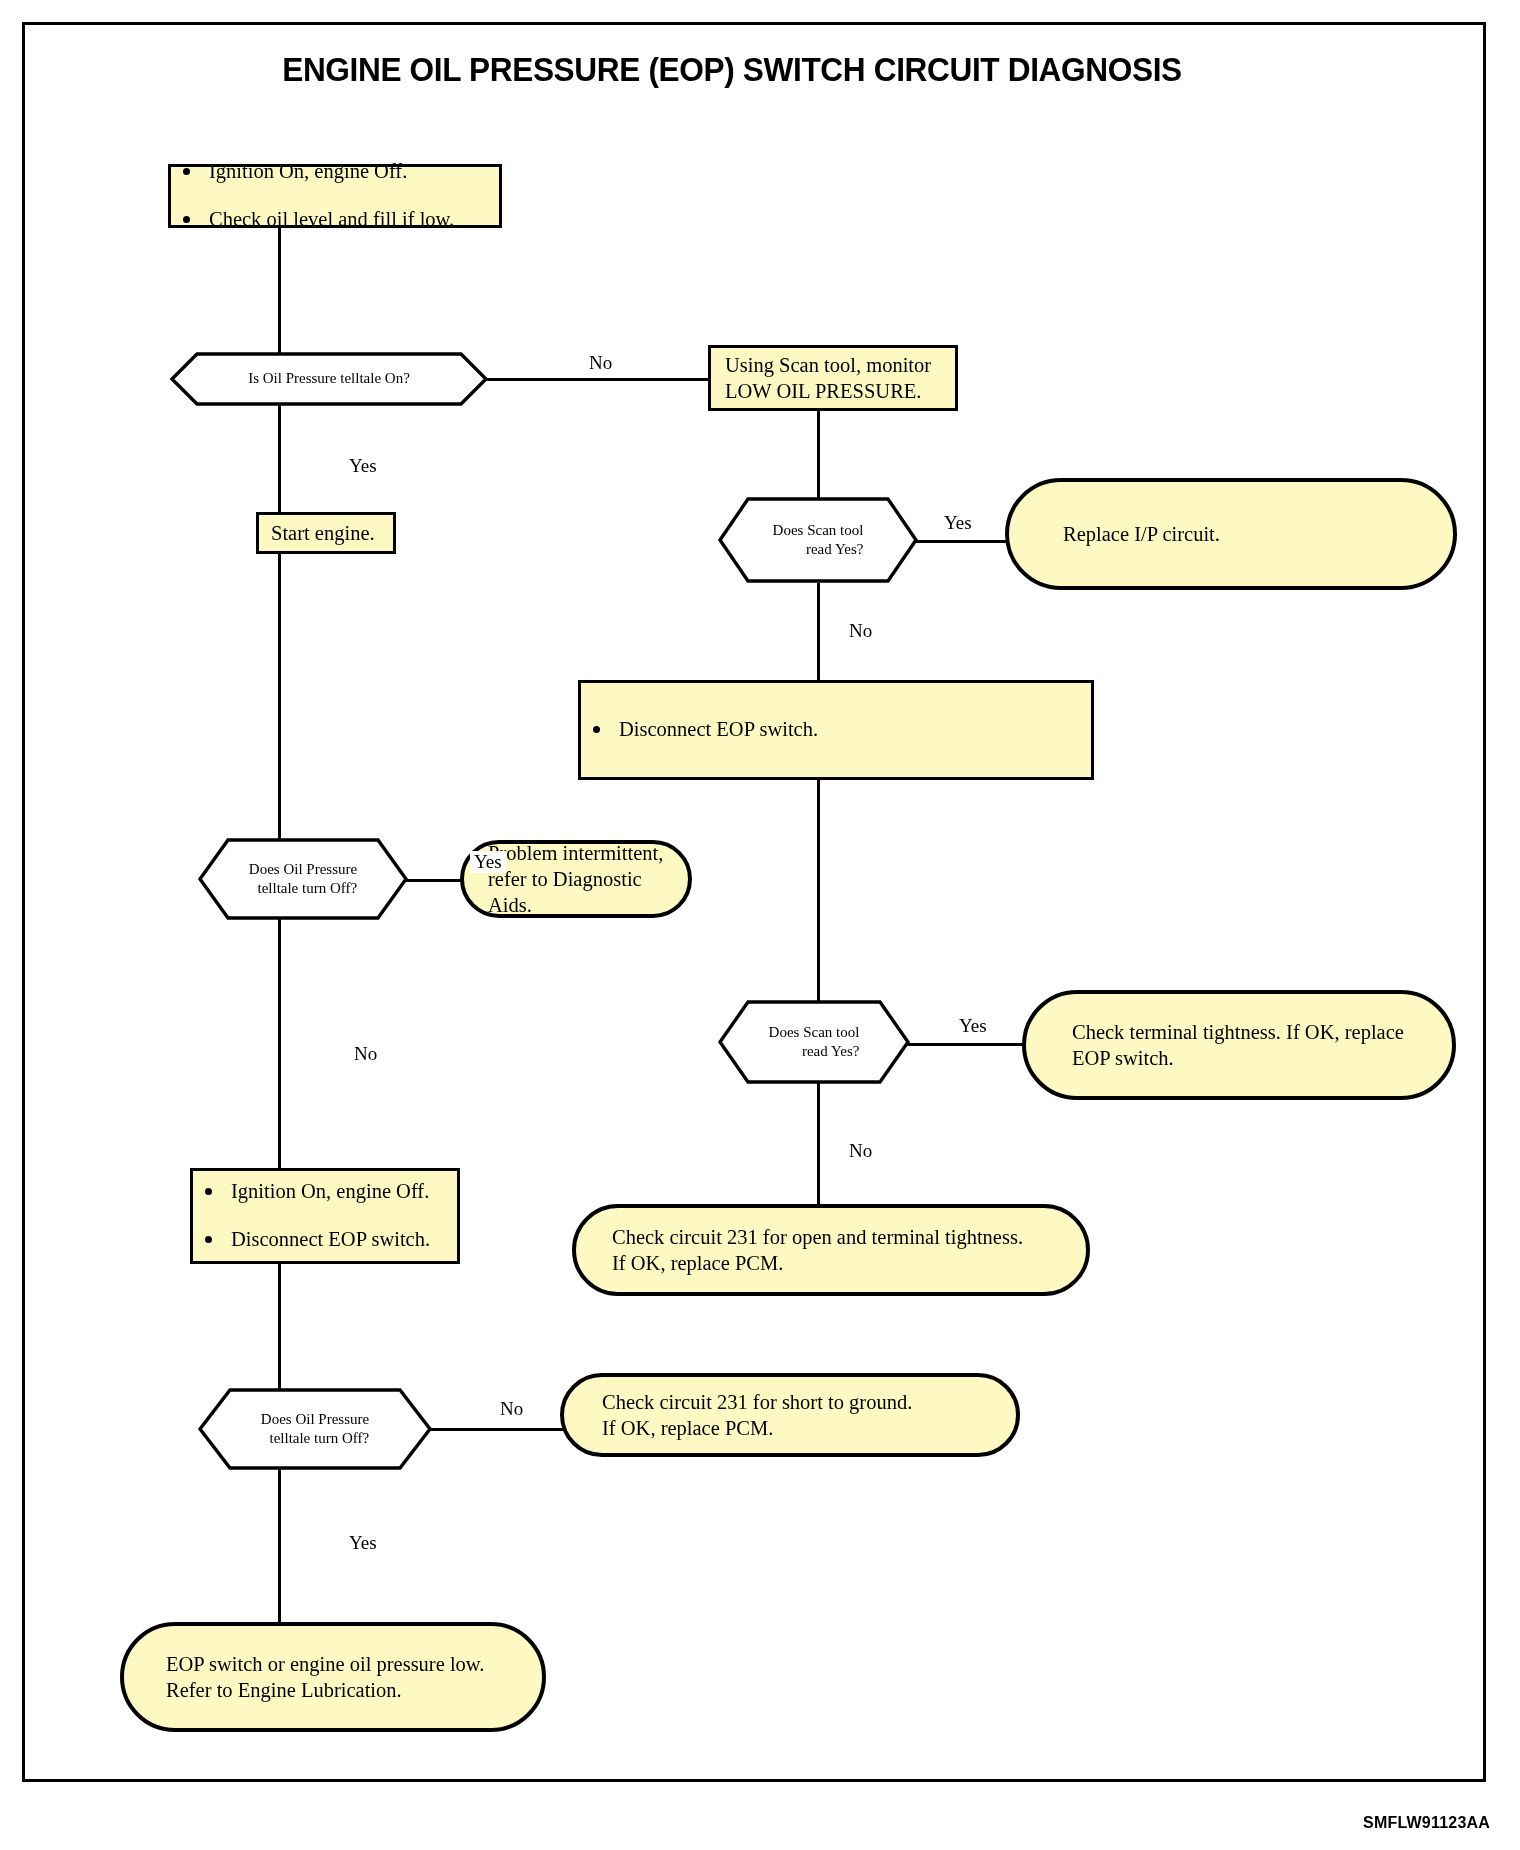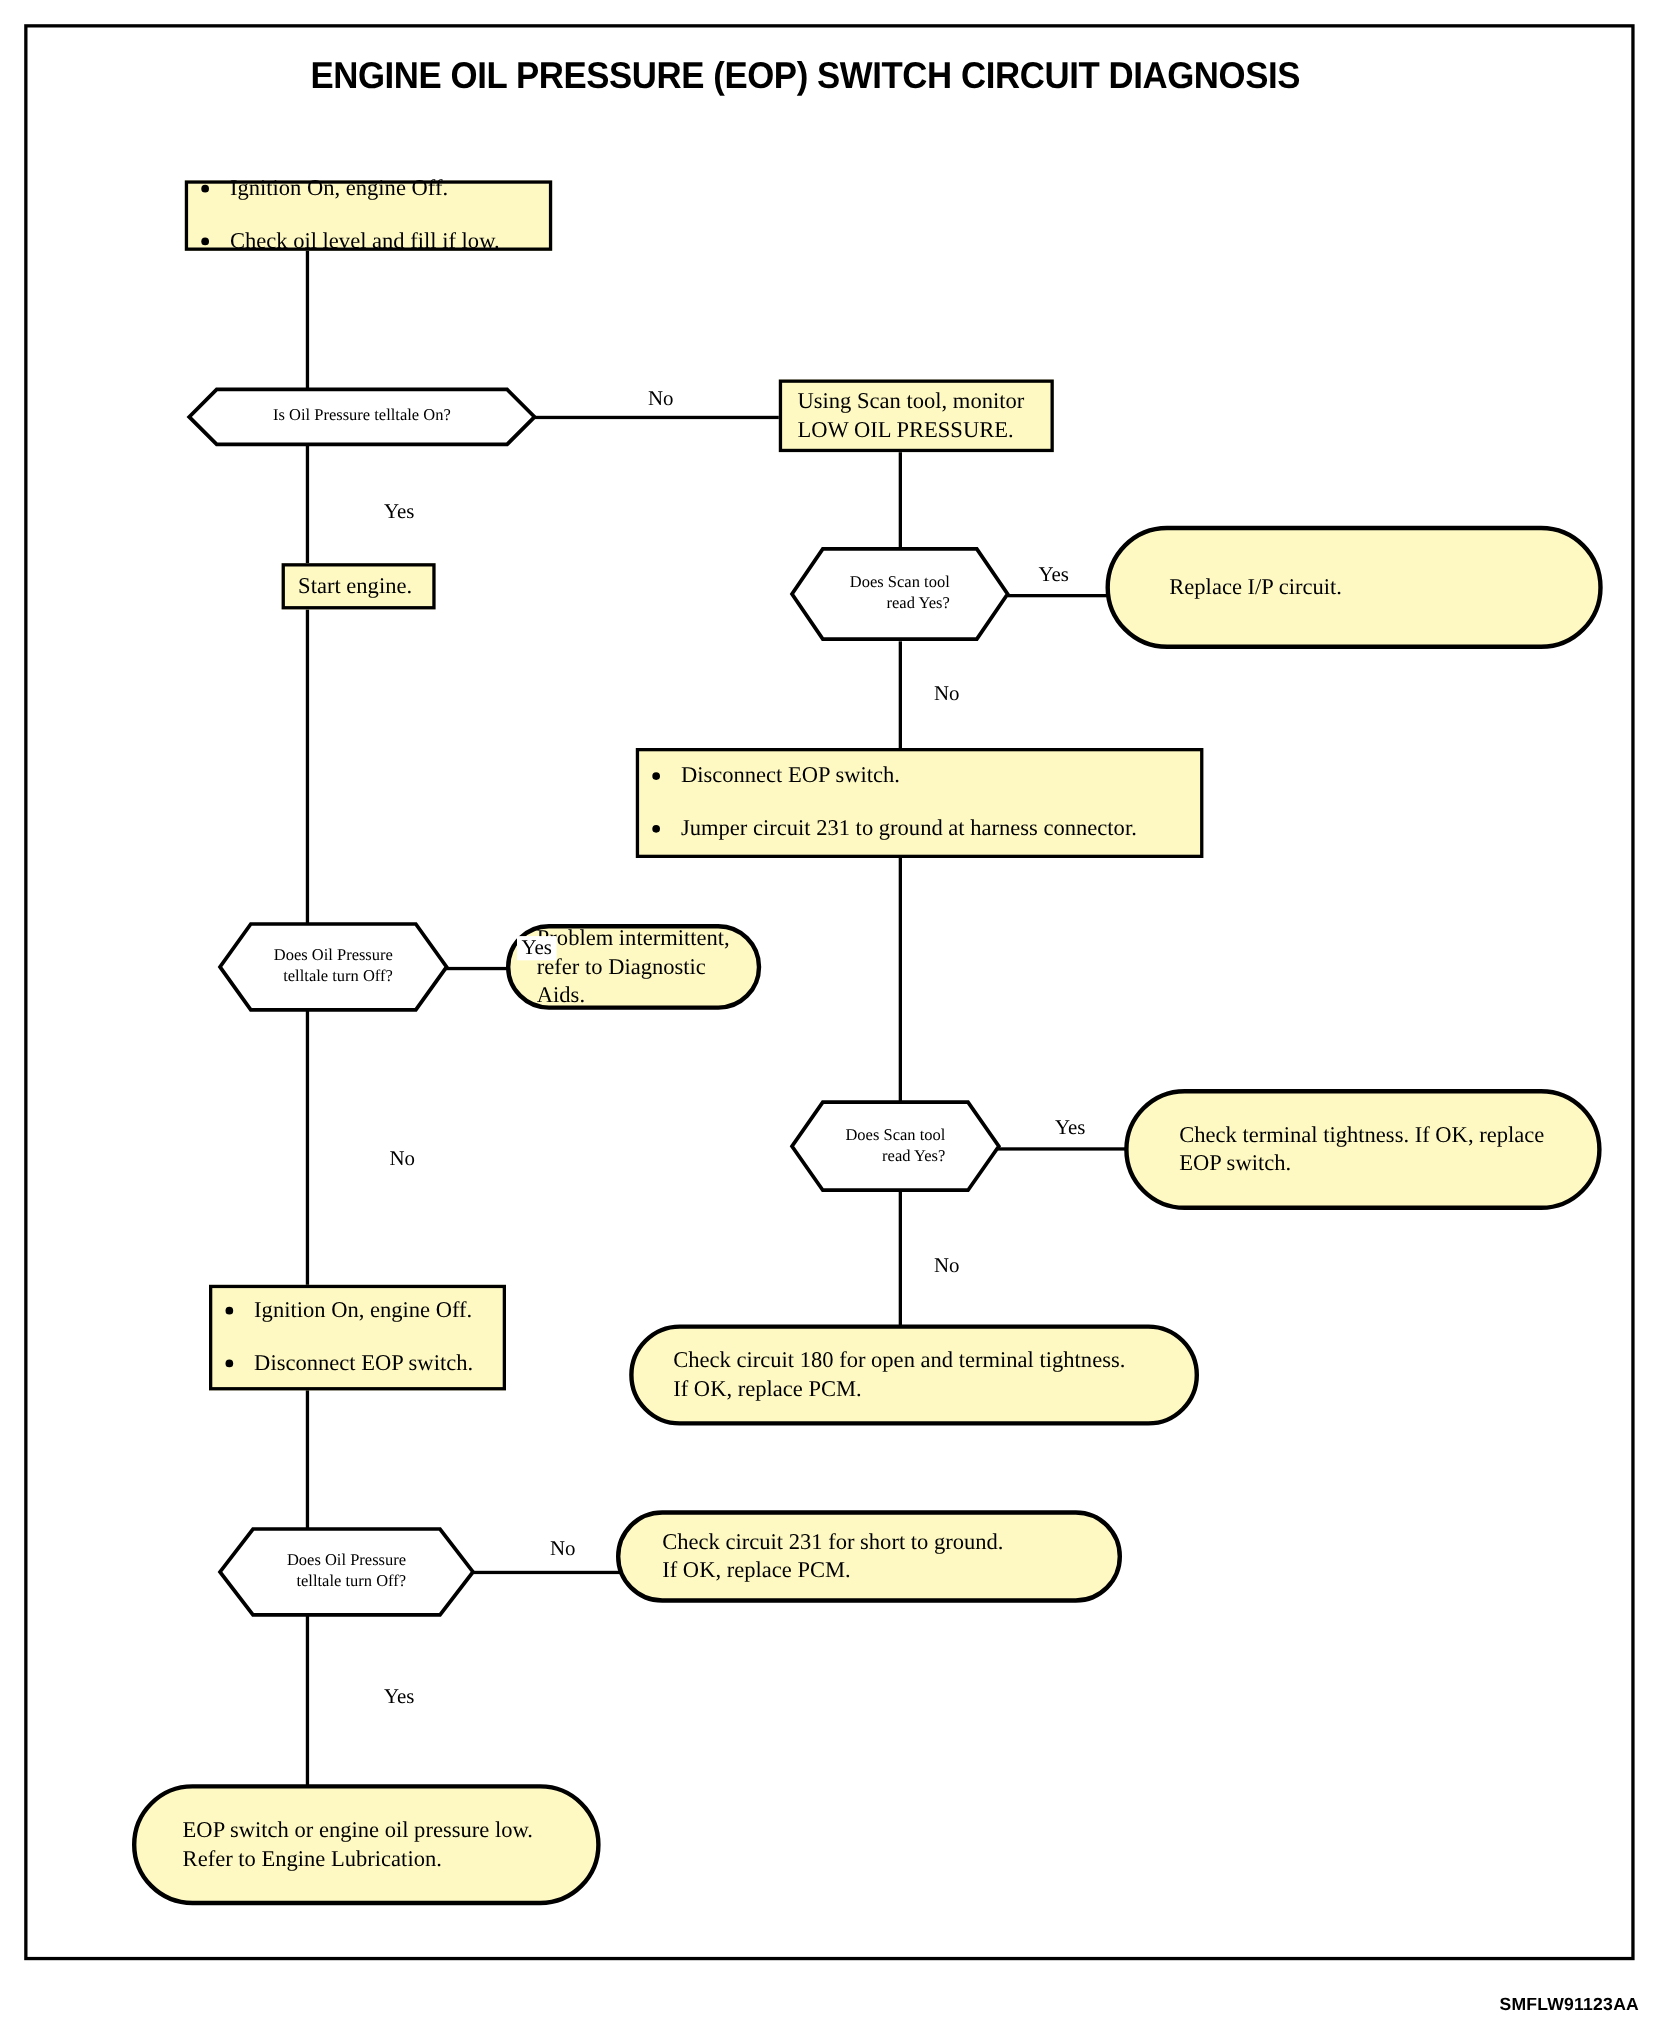--- a/index.html
+++ b/index.html
@@ -228,21 +228,20 @@
 
 <div class="node round" style="left:1005px; top:478px; width:452px; height:112px; padding:0 54px;">
   <div class="txt">Replace I/P circuit.</div>
 </div>
 
 <div class="blabel" style="left:845px; top:620px;">No</div>
 
 <div class="node rect" style="left:578px; top:680px; width:516px; height:100px; padding:14px 0;">
   <ul class="bullets">
     <li>Disconnect EOP switch.</li>
-    <li>Jumper circuit 231 to ground at harness connector.</li>
   </ul>
 </div>
 
 <div class="hex" style="left:198px; top:838px; width:210px; height:82px;">
   <svg width="210" height="82" viewBox="0 0 210 82">
     <polygon points="30,2 180,2 208,41 180,80 30,80 2,41" fill="#fff" stroke="#000" stroke-width="3.4"></polygon>
   </svg>
   <div class="hex-label">Does Oil Pressure
 telltale turn Off?</div>
 </div>
@@ -274,21 +273,21 @@
 <div class="blabel" style="left:845px; top:1140px;">No</div>
 
 <div class="node rect" style="left:190px; top:1168px; width:270px; height:96px; padding:12px 0;">
   <ul class="bullets">
     <li>Ignition On, engine Off.</li>
     <li>Disconnect EOP switch.</li>
   </ul>
 </div>
 
 <div class="node round" style="left:572px; top:1204px; width:518px; height:92px; padding:0 36px; border-radius:48px;">
-  <div class="txt">Check circuit 180 for open and terminal tightness.
+  <div class="txt">Check circuit 231 for open and terminal tightness.
 If OK, replace PCM.</div>
 </div>
 
 <div class="hex" style="left:198px; top:1388px; width:234px; height:82px;">
   <svg width="234" height="82" viewBox="0 0 234 82">
     <polygon points="32,2 202,2 232,41 202,80 32,80 2,41" fill="#fff" stroke="#000" stroke-width="3.4"></polygon>
   </svg>
   <div class="hex-label">Does Oil Pressure
 telltale turn Off?</div>
 </div>

